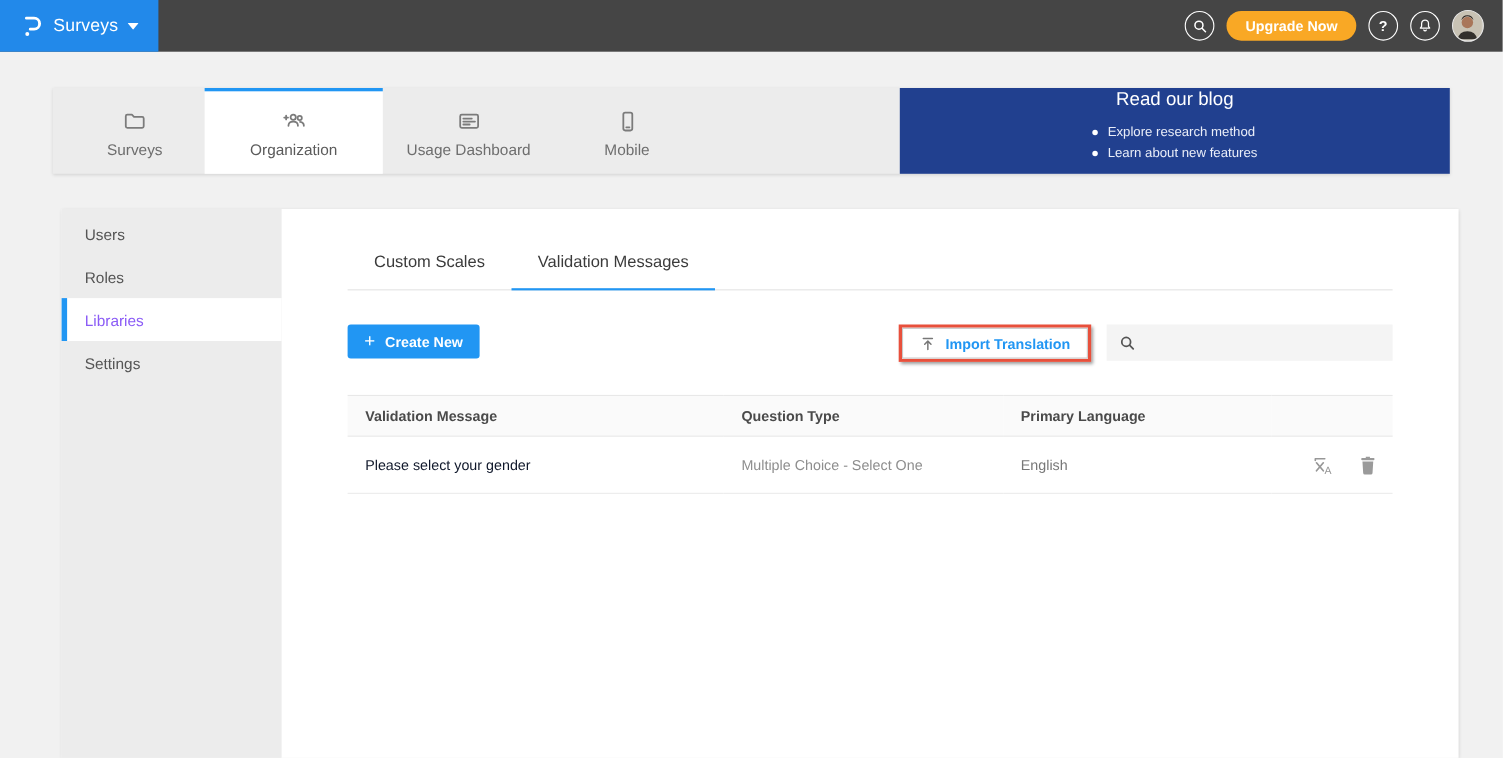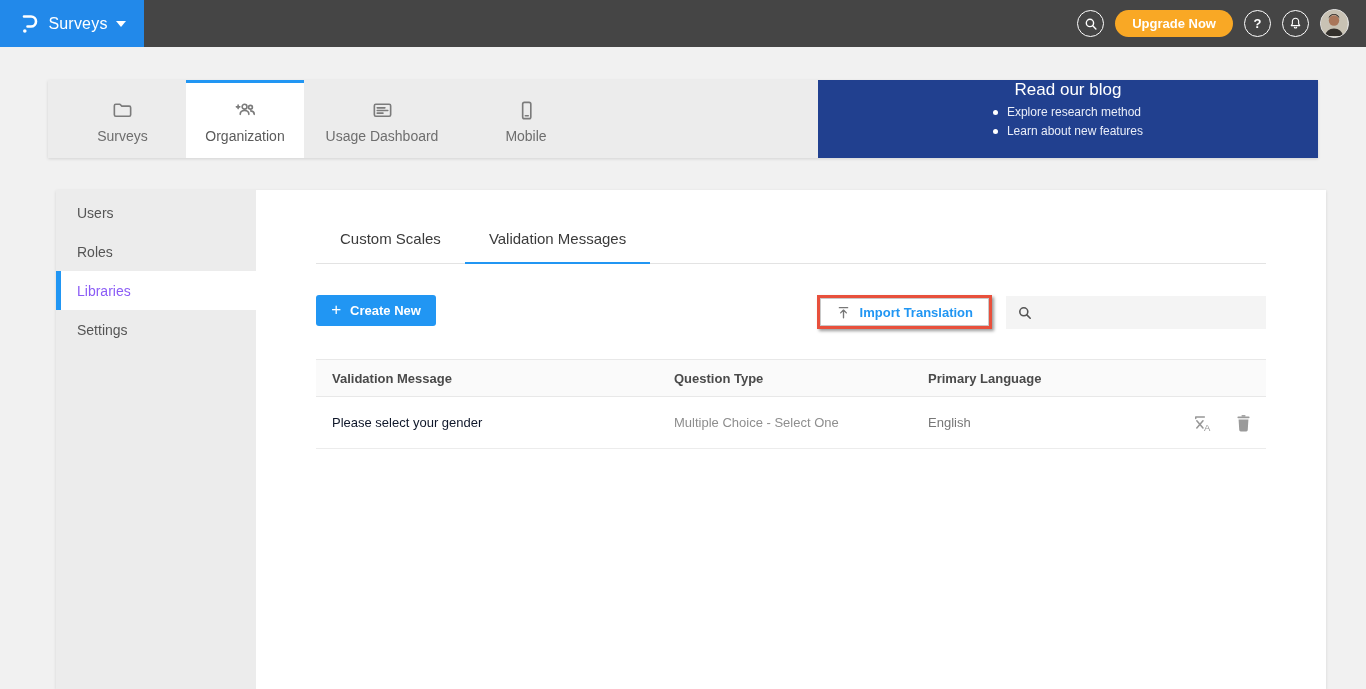--- a/index.html
+++ b/index.html
@@ -26,30 +26,30 @@
             border:1.5px solid #e8e8e8; cursor:pointer; background:#cfcabf; }
 
   
   .nav-card { position:absolute; left:48px; top:80px; width:1270px; height:78px;
               background:#ececec; box-shadow:0 1px 3px rgba(0,0,0,.13);
               display:flex; }
   .nav-tab { display:flex; flex-direction:column; align-items:center;
              justify-content:center; gap:6px; color:#6e6e6e; font-size:14px;
              cursor:pointer; border-top:3px solid transparent; padding-top:2px; }
   .nav-tab:nth-child(1){ width:127px; margin-left:11px; }
-  .nav-tab:nth-child(2){ width:118px; }
+  .nav-tab:nth-child(2){ width:162px; }
   .nav-tab:nth-child(3){ width:156px; }
   .nav-tab:nth-child(4){ width:132px; }
   .nav-tab.active { background:#fff; border-top:3px solid #2196f3; color:#5b5b5b; }
   .nav-tab svg { width:23px; height:23px; stroke:#7b7b7b; fill:none;
                  stroke-width:1.7; stroke-linecap:round; stroke-linejoin:round; }
   .promo { margin-left:auto; width:500px; height:78px; background:#21408f;
            color:#fff; display:flex; align-items:center; cursor:pointer;flex-direction:column; }
   .promo-title { width:250px; text-align:center; font-size:17px; }
-  .promo-list { list-style:none; font-size:12px; color:#e9edf8; }
+  .promo-list { list-style:none; font-size:12px; color:#e9edf8;margin-top:8px; }
   .promo-list li { margin:5px 0; display:flex; align-items:center; gap:9px; }
   .promo-list li::before { content:""; width:5px; height:5px; border-radius:50%;
                            background:#fff; flex:none; }
 
   
   .main-card { position:absolute; left:56px; top:190px; width:1270px; height:499px;
                background:#fff; box-shadow:0 1px 3px rgba(0,0,0,.12); display:flex; }
   .side { width:200px; background:#ececec; padding-top:3px; }
   .side-item { height:39px; display:flex; align-items:center; padding-left:16px;
                font-size:14px; color:#555; cursor:pointer; border-left:5px solid transparent; }
@@ -60,21 +60,21 @@
   .ctab { padding:0 24px 15px 24px; font-size:15px; color:#3b3b3b; cursor:pointer;
           border-bottom:2px solid transparent; margin-bottom:-1px; }
   .ctab.active { border-bottom:2px solid #2196f3; }
 
   .toolbar { margin-top:31px; display:flex; align-items:flex-start; }
   .btn-create { width:120px; height:31px; background:#2196f3; border:none;
                 border-radius:3px; color:#fff; font-size:13px; font-weight:bold;
                 display:flex; align-items:center; justify-content:center; gap:9px;
                 cursor:pointer; font-family:inherit; }
   .btn-create .plus { font-size:17px; font-weight:normal; margin-top:-2px; }
-  .toolbar-right { margin-left:auto; display:flex; align-items:flex-end; gap:14px; }
+  .toolbar-right { margin-left:auto; display:flex; align-items:flex-start; gap:14px; }
   .import-highlight { border:3px solid #e8503c; box-shadow:2px 2px 3px rgba(0,0,0,.4);
                       background:#fff; }
   .btn-import { height:28px; padding:0 15px; background:#fff; border:1px solid #c9c9c9;
                 color:#2196f3; font-size:13px; font-weight:bold; display:flex;
                 align-items:center; gap:9px; cursor:pointer; font-family:inherit; }
   .btn-import svg { width:15px; height:15px; stroke:#777; fill:none;
                     stroke-width:1.8; stroke-linecap:round; stroke-linejoin:round; }
   .search-box { width:260px; height:33px; background:#f4f4f4; display:flex;
                 align-items:center; padding-left:11px; gap:8px; }
   .search-box svg { width:16px; height:16px; stroke:#555; fill:none; stroke-width:2;

